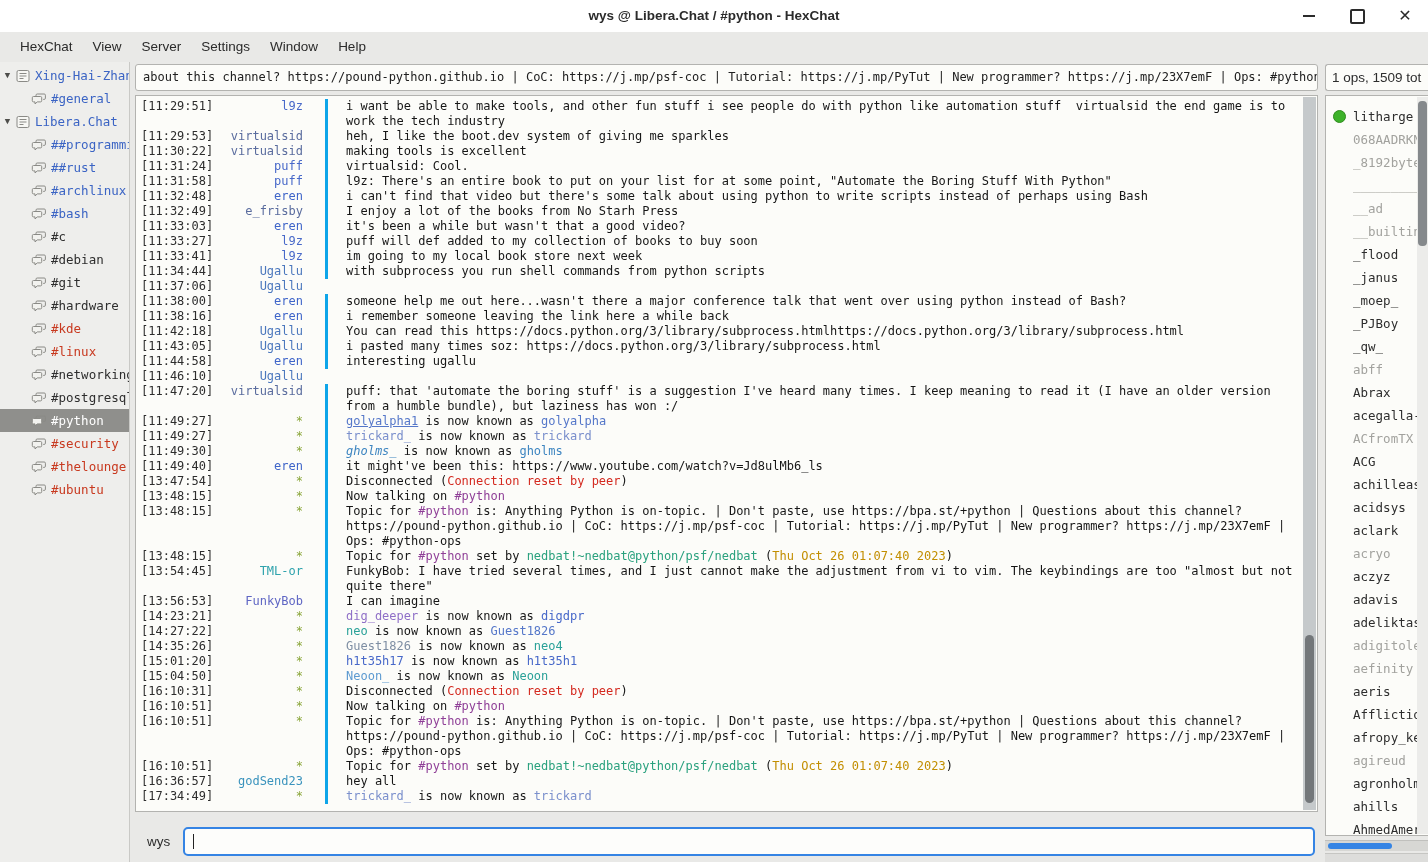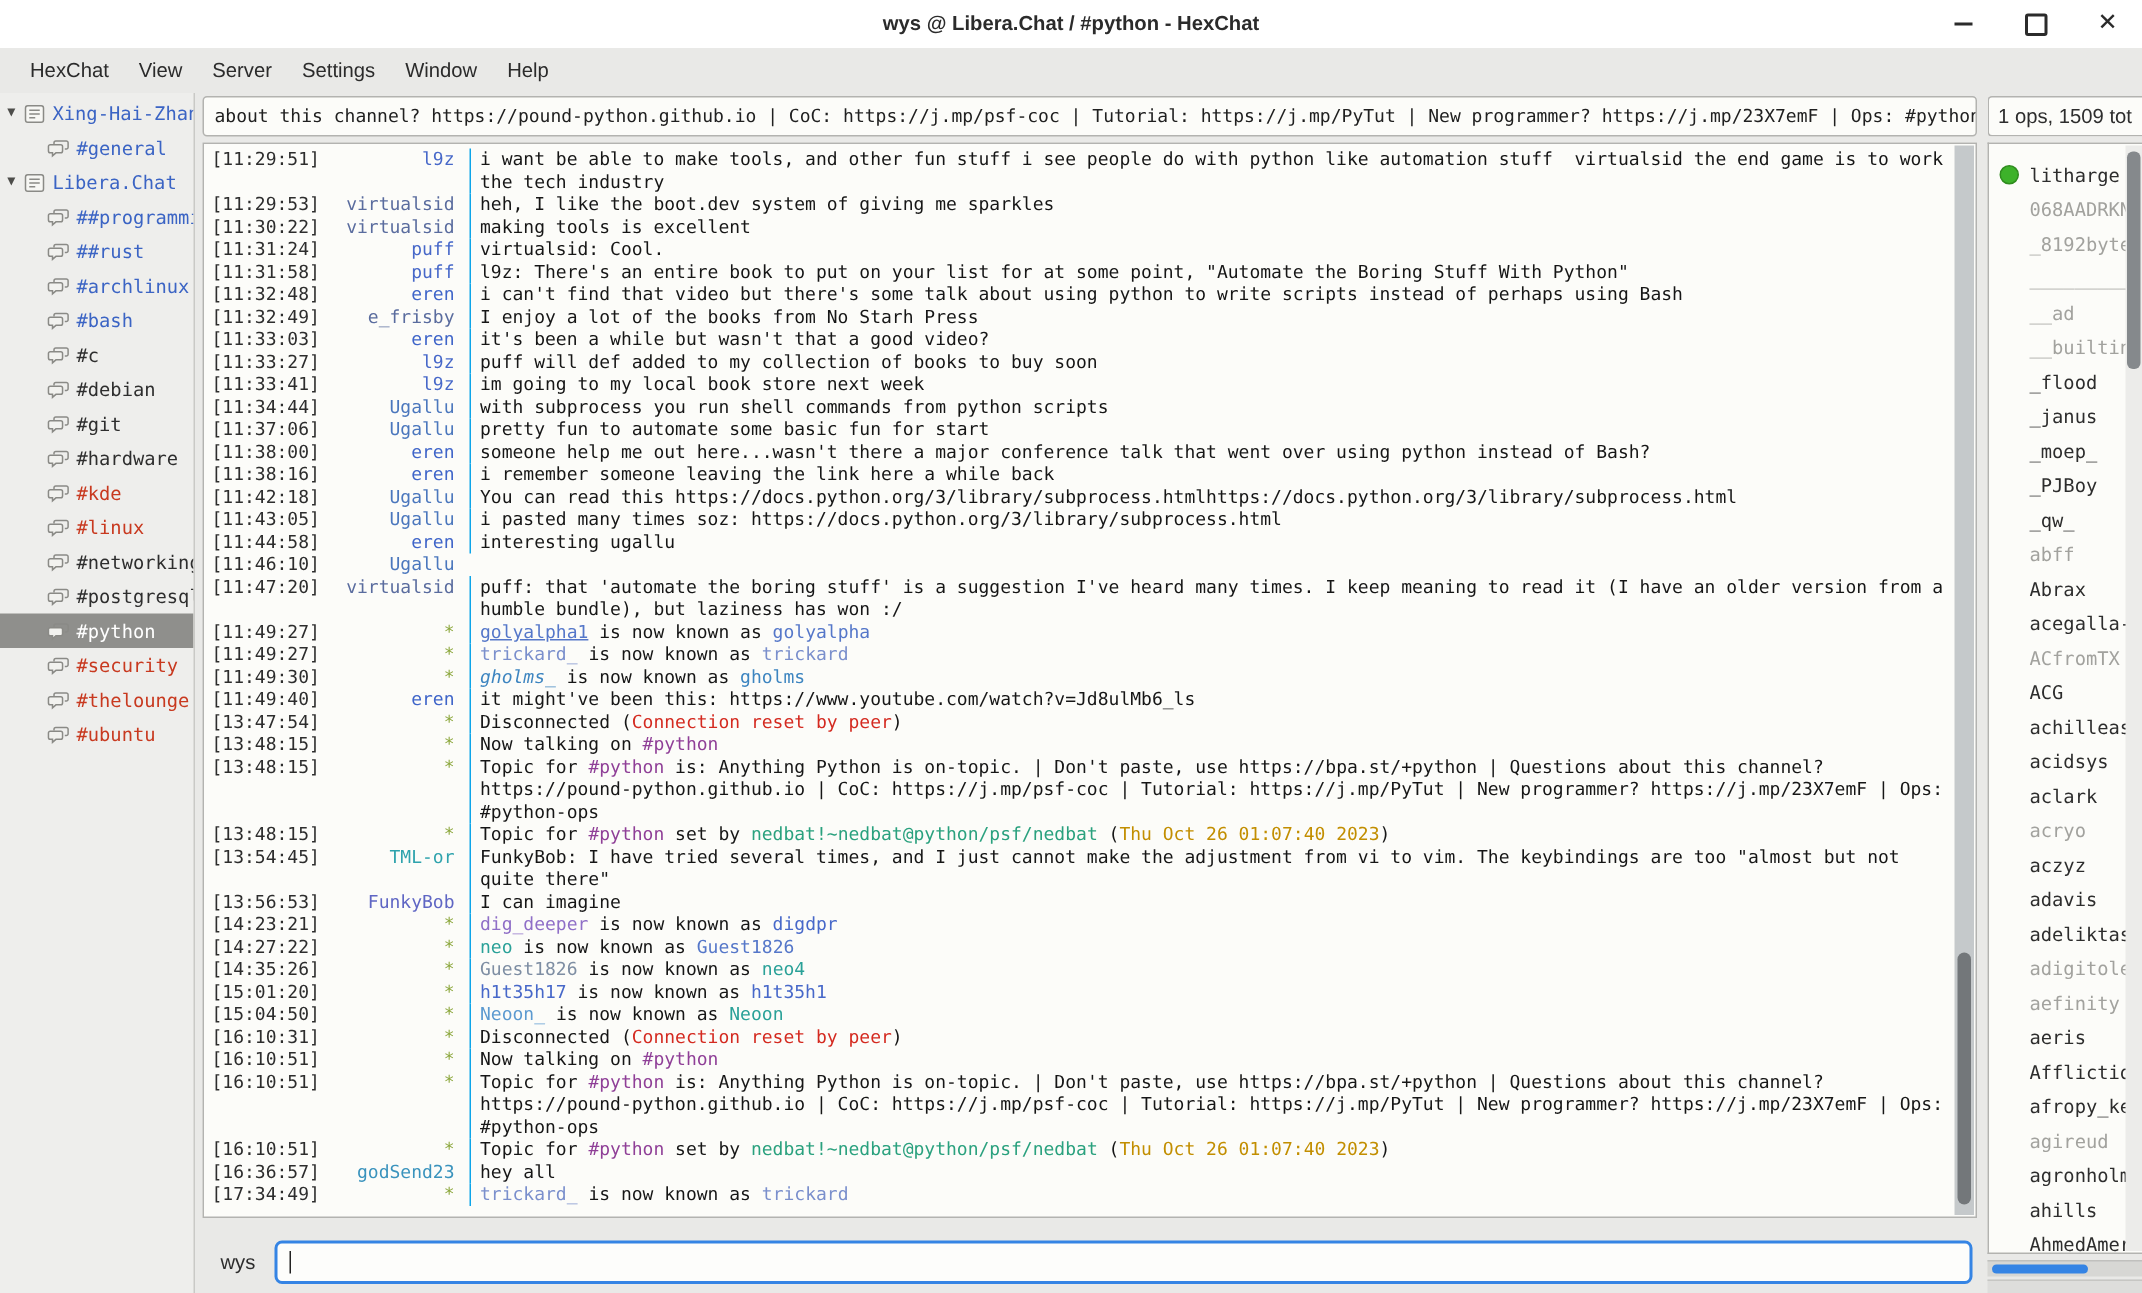--- a/index.html
+++ b/index.html
@@ -46,21 +46,21 @@
   .trow.selected .tlabel{color:#ffffff}
 
   
   .chat-panel{position:absolute;left:135px;top:95px;width:1183px;height:717px;background:#fcfcf9;
               border:1px solid #b3b3b0;box-sizing:border-box;overflow:hidden}
   .chat-lines{position:absolute;left:5px;top:3px;right:16px;bottom:0;
               font:12px/15px "DejaVu Sans Mono",monospace}
   .line{display:flex;align-items:flex-start}
   .lt{flex:0 0 74px;color:#2d2d2d;white-space:pre}
   .ln{flex:0 0 88px;text-align:right;white-space:pre;overflow:hidden}
-  .lm{flex:1;min-width:0;border-left:1px solid #0ea5e9;padding-left:6px;margin-left:10px;
+  .lm{flex:1;min-width:0;border-left:3px solid #0ea5e9;padding-left:18px;margin-left:22px;
       white-space:pre-wrap;overflow-wrap:break-word;color:#161616}
   .chat-sb{position:absolute;top:1px;bottom:1px;right:1px;width:13px;background:#c5c9cb}
   .chat-thumb{position:absolute;left:2px;width:9px;top:75.5%;height:23.5%;background:#73777a;border-radius:5px}
 
   
   .users{position:absolute;left:1325px;top:95px;right:0;height:741px;background:#fcfcf9;
          border:1px solid #b3b3b0;border-right:none;box-sizing:border-box;overflow:hidden;padding-top:9px}
   .urow{height:23px;display:flex;align-items:center;white-space:nowrap;overflow:hidden;
         font:12.5px/23px "DejaVu Sans Mono",monospace;padding-left:7px}
   .udot{width:11px;height:11px;border-radius:50%;background:#3db22a;border:1px solid #2f8c1e;
@@ -347,21 +347,20 @@
         <span class="lm"><span>im going to my local book store next week</span></span>
       </div>
       <div class="line">
         <span class="lt">[11:34:44]</span>
         <span class="ln" style="color: rgb(75, 119, 189);">Ugallu</span>
         <span class="lm"><span>with subprocess you run shell commands from python scripts</span></span>
       </div>
       <div class="line">
         <span class="lt">[11:37:06]</span>
         <span class="ln" style="color: rgb(75, 119, 189);">Ugallu</span>
-        <span class="lm"><span>pretty fun to automate some basic fun for start</span></span>
       </div>
       <div class="line">
         <span class="lt">[11:38:00]</span>
         <span class="ln" style="color: rgb(63, 101, 201);">eren</span>
         <span class="lm"><span>someone help me out here...wasn't there a major conference talk that went over using python instead of Bash?</span></span>
       </div>
       <div class="line">
         <span class="lt">[11:38:16]</span>
         <span class="ln" style="color: rgb(63, 101, 201);">eren</span>
         <span class="lm"><span>i remember someone leaving the link here a while back</span></span>

